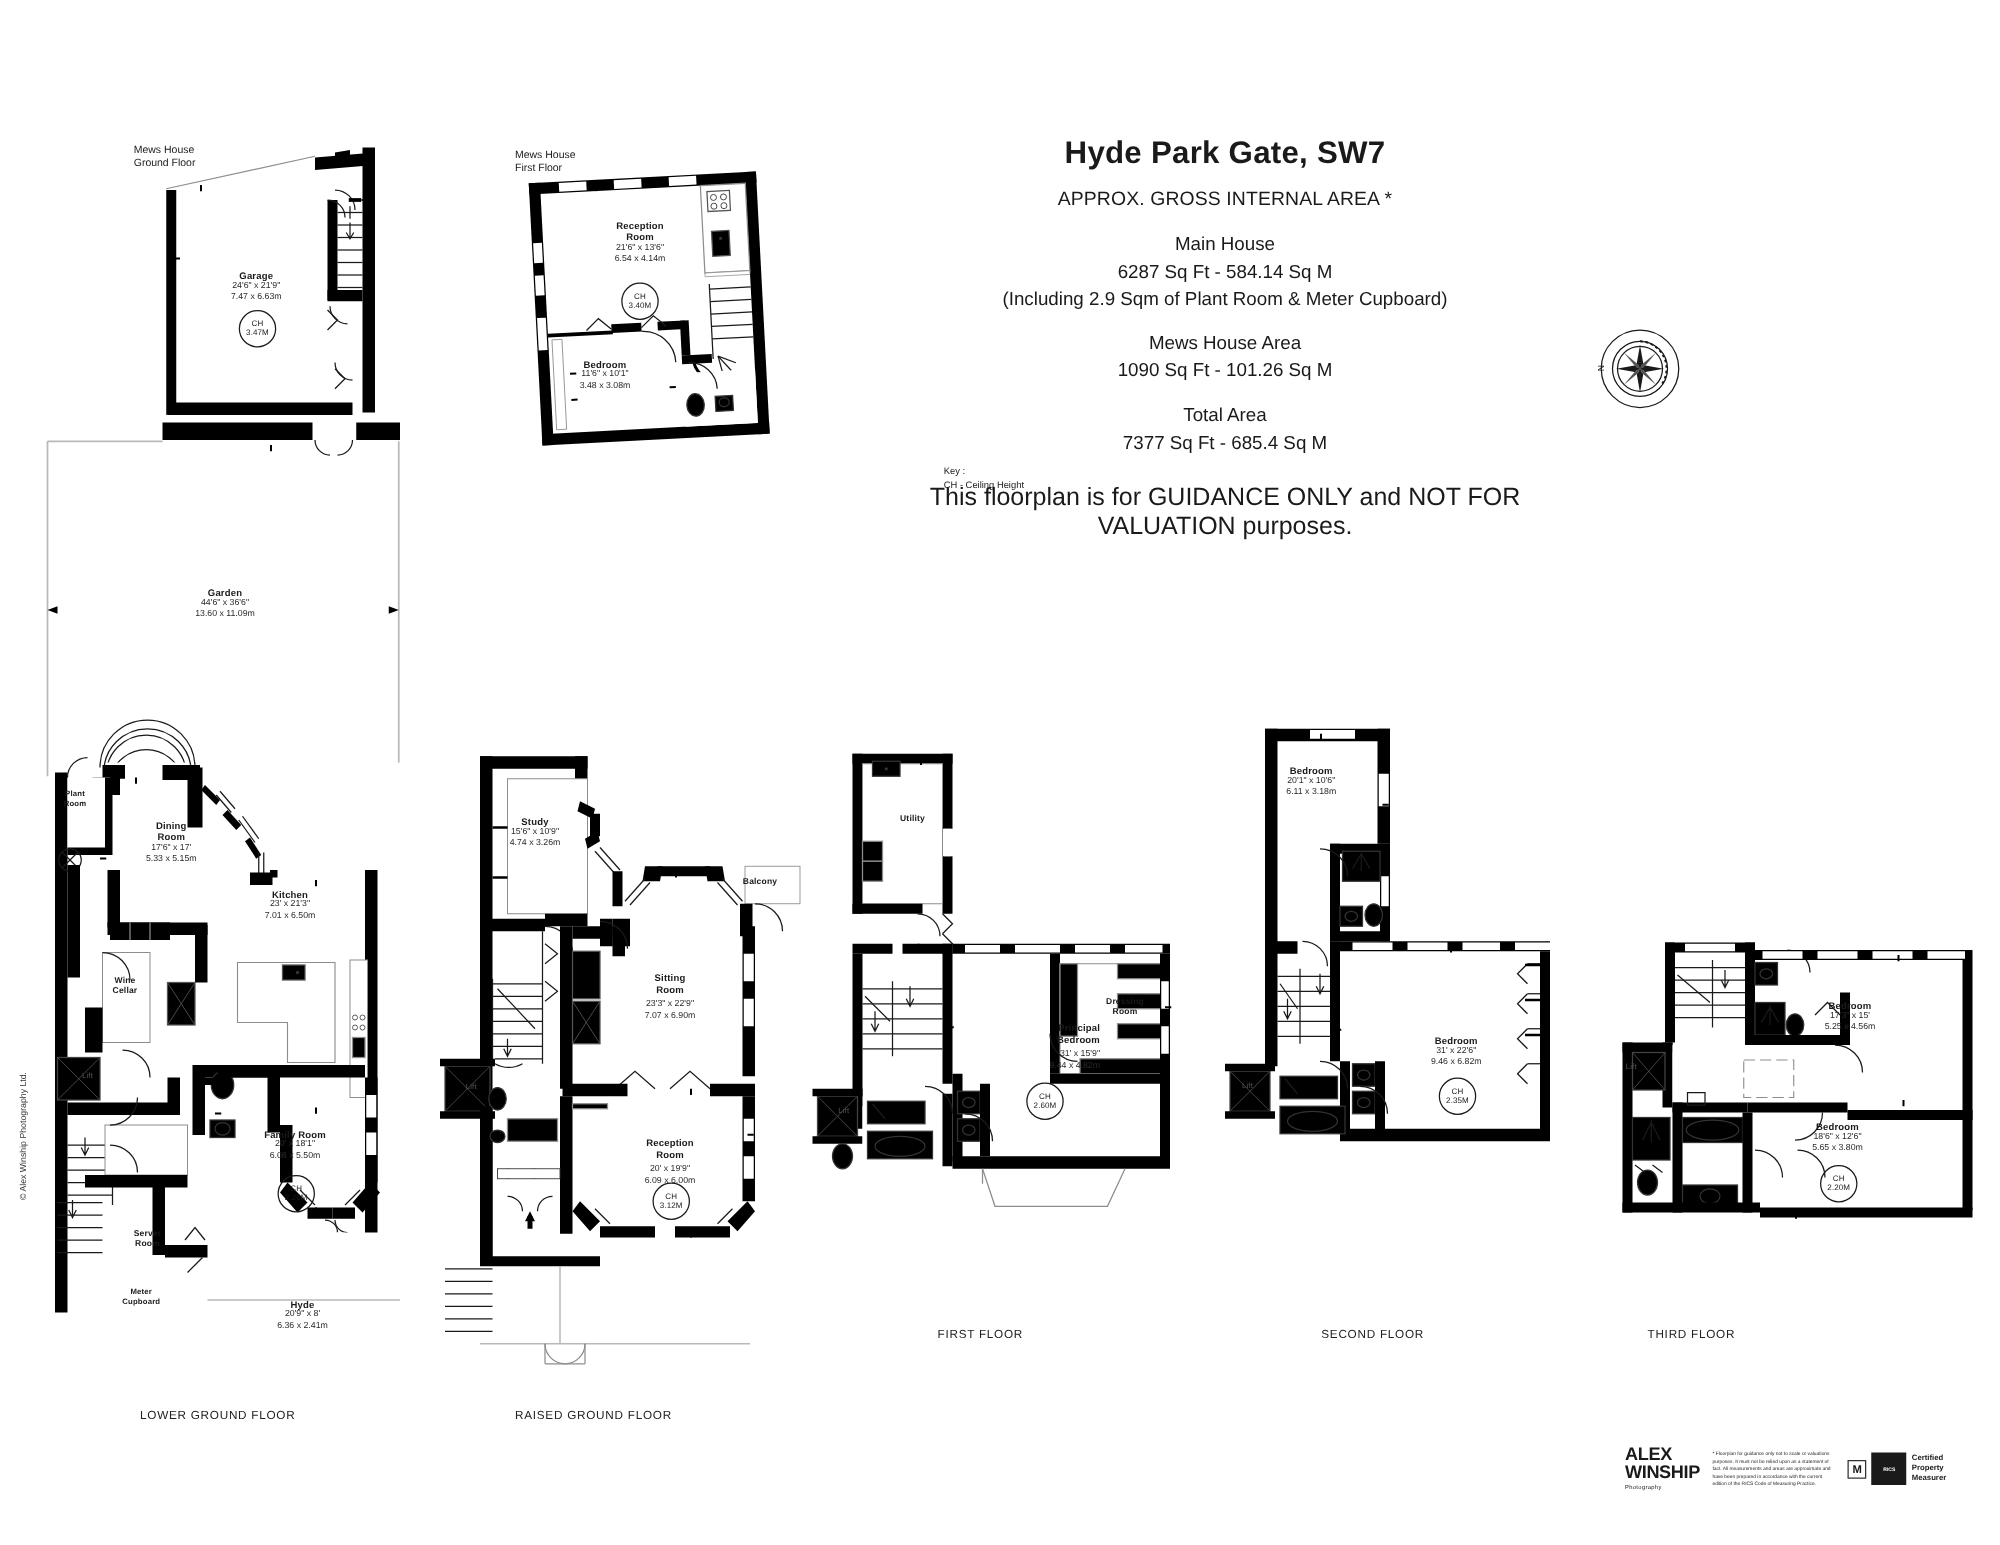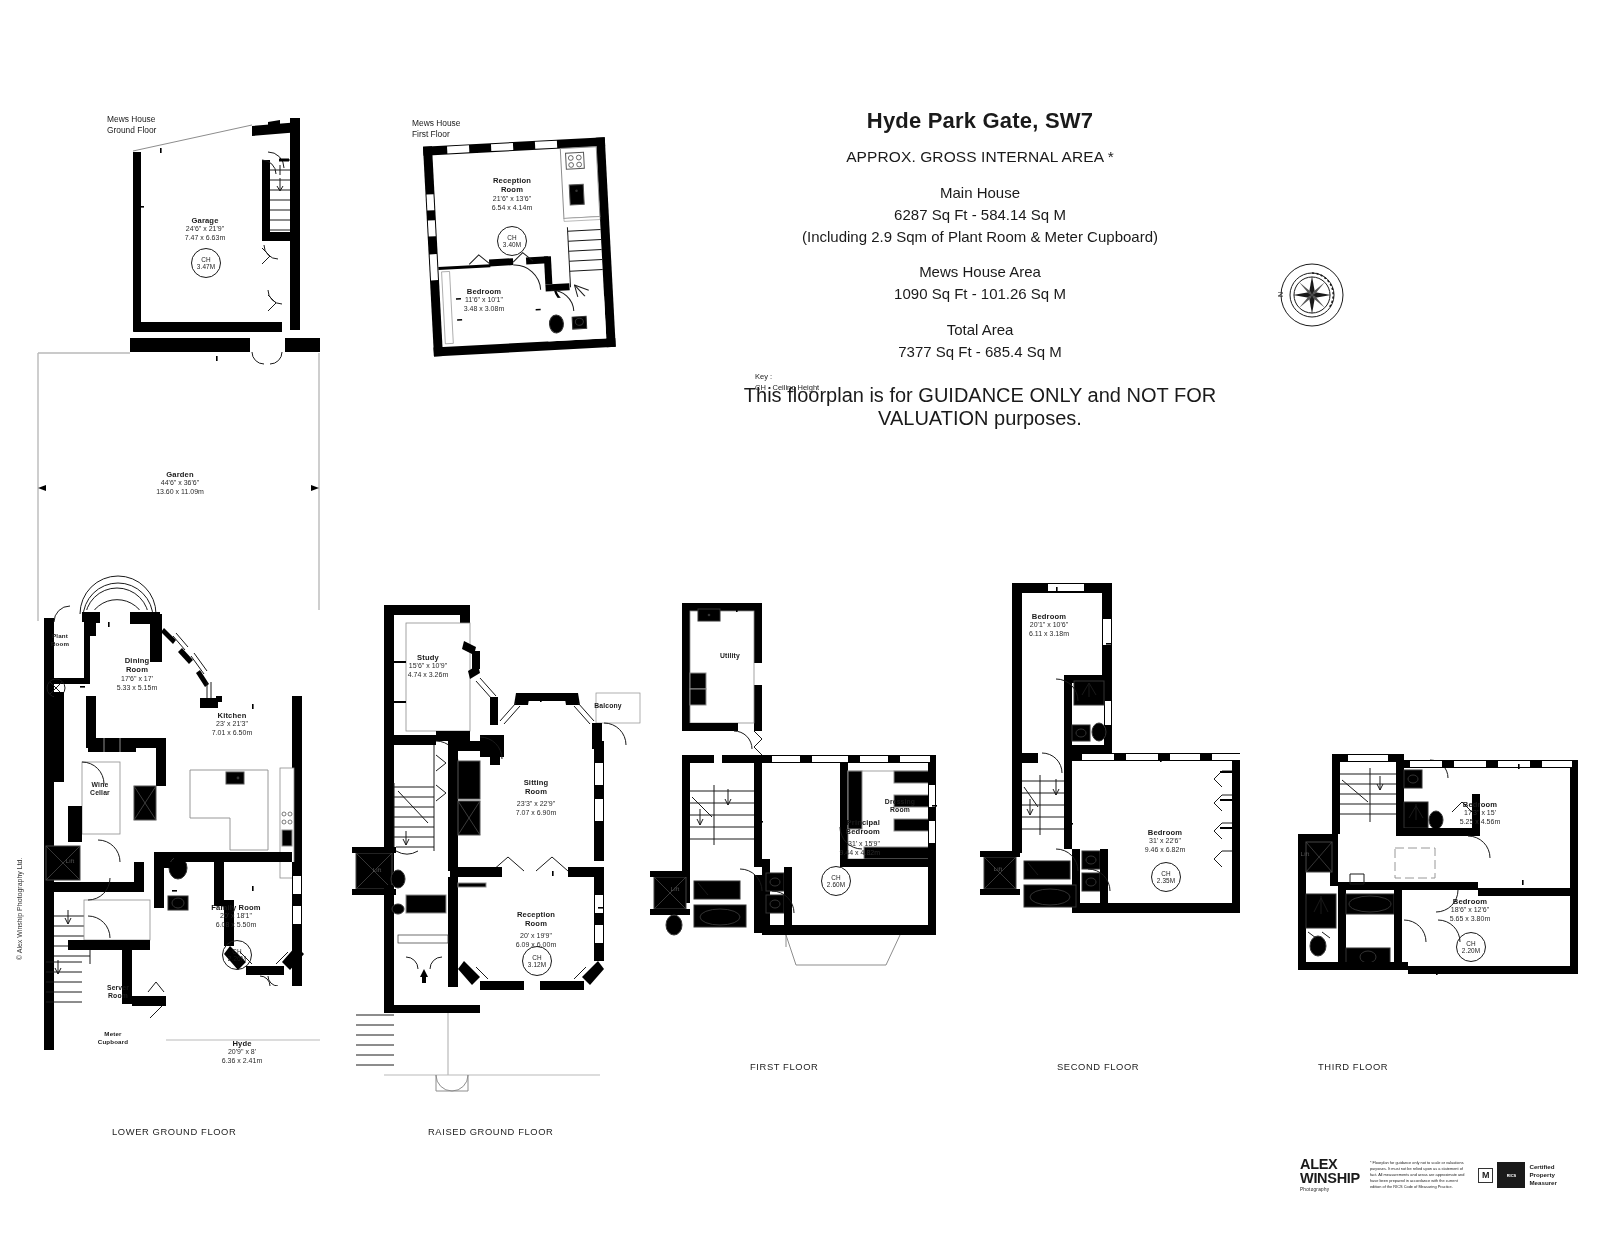--- a/index.html
+++ b/index.html
@@ -5,21 +5,21 @@
 <style>
   html,body{margin:0;padding:0;background:#fff;}
   body{
     width:1600px;height:1236px;position:relative;overflow:hidden;
     font-family:"Liberation Sans", sans-serif;color:#1a1a1a;
     -webkit-font-smoothing:antialiased;
   }
   .abs{position:absolute;}
   
   #header{left:700px;top:108px;width:560px;text-align:center;}
-  #title{font-size:22px;font-weight:bold;letter-spacing:.2px;margin:0 0 14px 0;}
+  #title{font-size:25px;font-weight:bold;letter-spacing:.2px;margin:0 0 14px 0;}
   #subtitle{font-size:15.5px;letter-spacing:.1px;margin-bottom:16px;}
   .hline{font-size:15px;line-height:1.45;}
   .gap{height:14px;}
   #guidance{font-size:20px;margin-top:22px;}
   #keybox{position:absolute;left:755px;top:372px;font-size:7.5px;line-height:1.45;color:#222;}
   
   .rlabel{position:absolute;text-align:center;line-height:1.25;white-space:nowrap;}
   .rname{font-size:7.6px;font-weight:bold;letter-spacing:.15px;}
   .rdim{font-size:7px;letter-spacing:0px;color:#2a2a2a;}
   .rsmall .rname{font-size:6.8px;}
@@ -622,21 +622,21 @@
   </div>
   <div class="ch" style="left:522px;top:946px;">
     <span>CH</span>
     <span>3.12M</span>
   </div>
   <div class="rlabel rtiny" style="left:362px;top:866px;width:30px;">
     <div class="rname" style="font-weight:normal;color:#555;">Lift</div>
   </div>
 </div>
 
-<div class="floor-ttl" style="left:428px;top:1126px;">RAISED GROUND FLOOR</div>
+<div class="floor-ttl" style="left:412px;top:1126px;">RAISED GROUND FLOOR</div>
 
 <div class="abs">
   <svg style="left:650px;top:595px;width:300px;height:440px;" viewBox="0 0 300 440">
     <rect x="32" y="8" width="250" height="390" fill="#fff"></rect>
 
     <rect x="32" y="8" width="80" height="8" fill="#000"></rect>
     <rect x="32" y="8" width="8" height="128" fill="#000"></rect>
     <rect x="104" y="8" width="8" height="60" fill="#000"></rect>
     <rect x="104" y="90" width="8" height="46" fill="#000"></rect>
     <rect x="105" y="68" width="6" height="22" fill="#fff"></rect>

